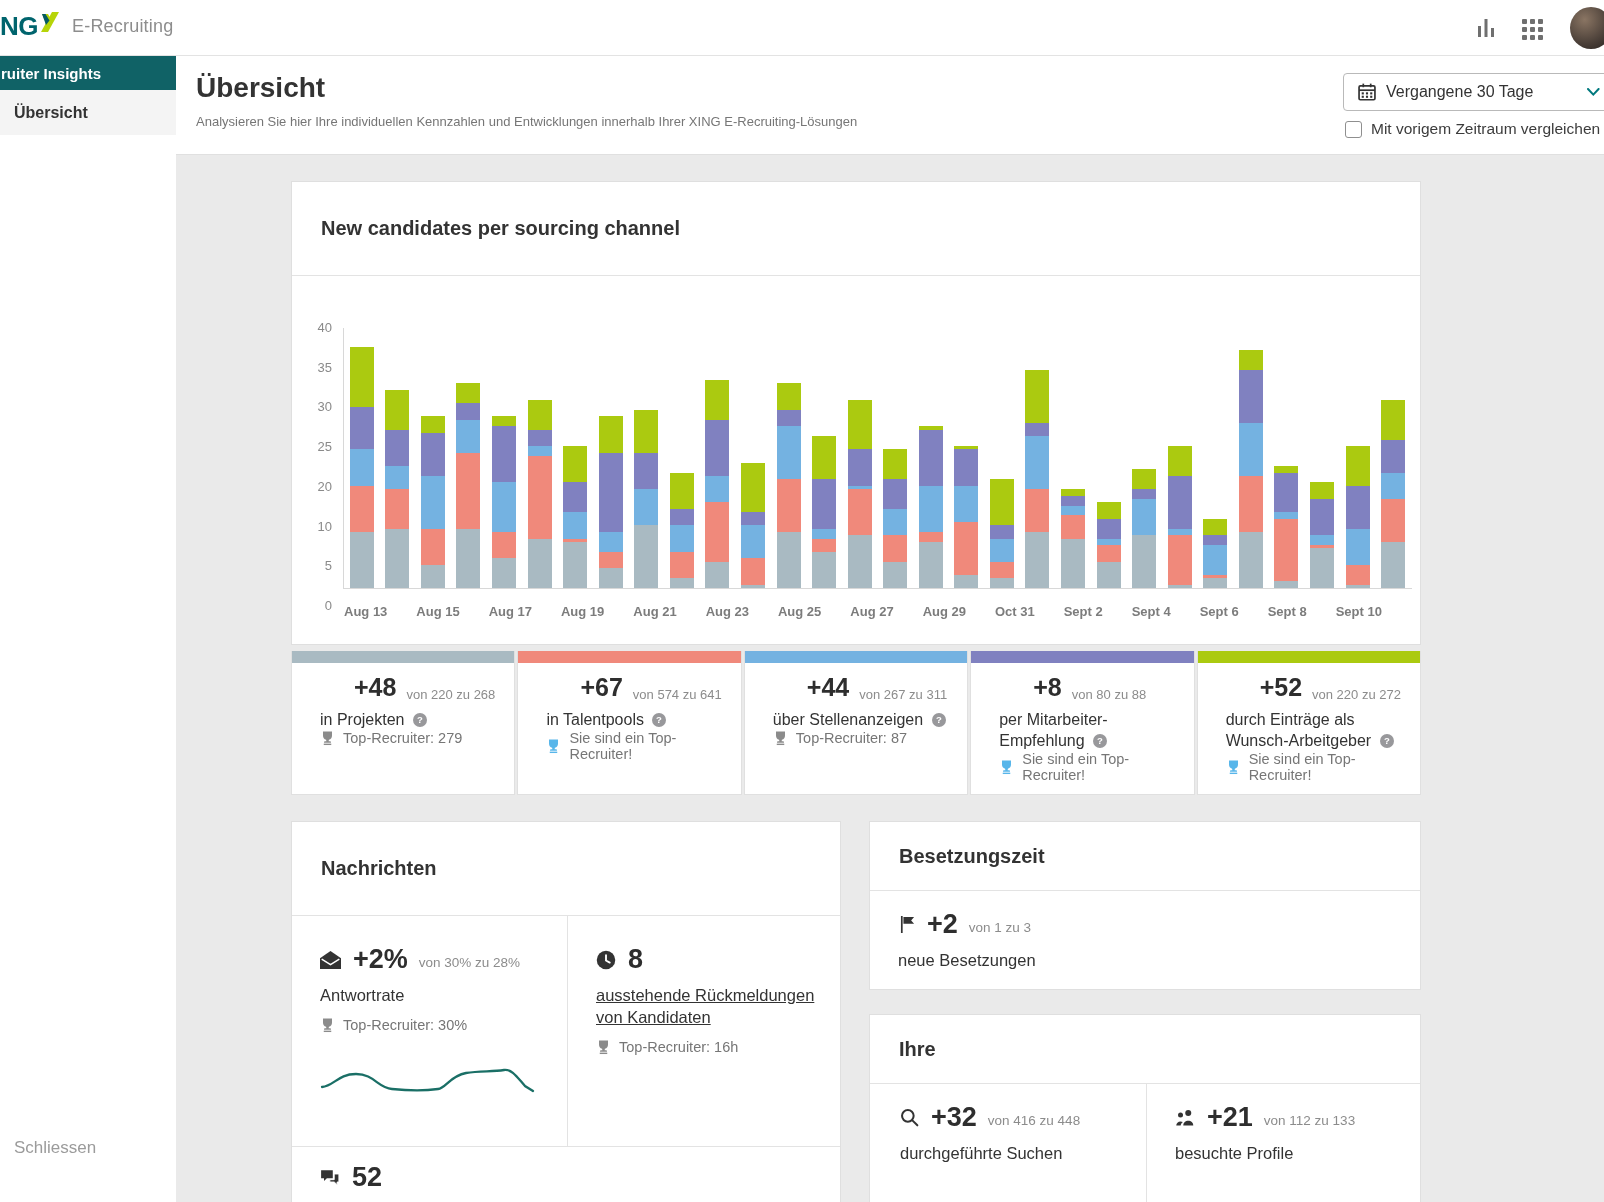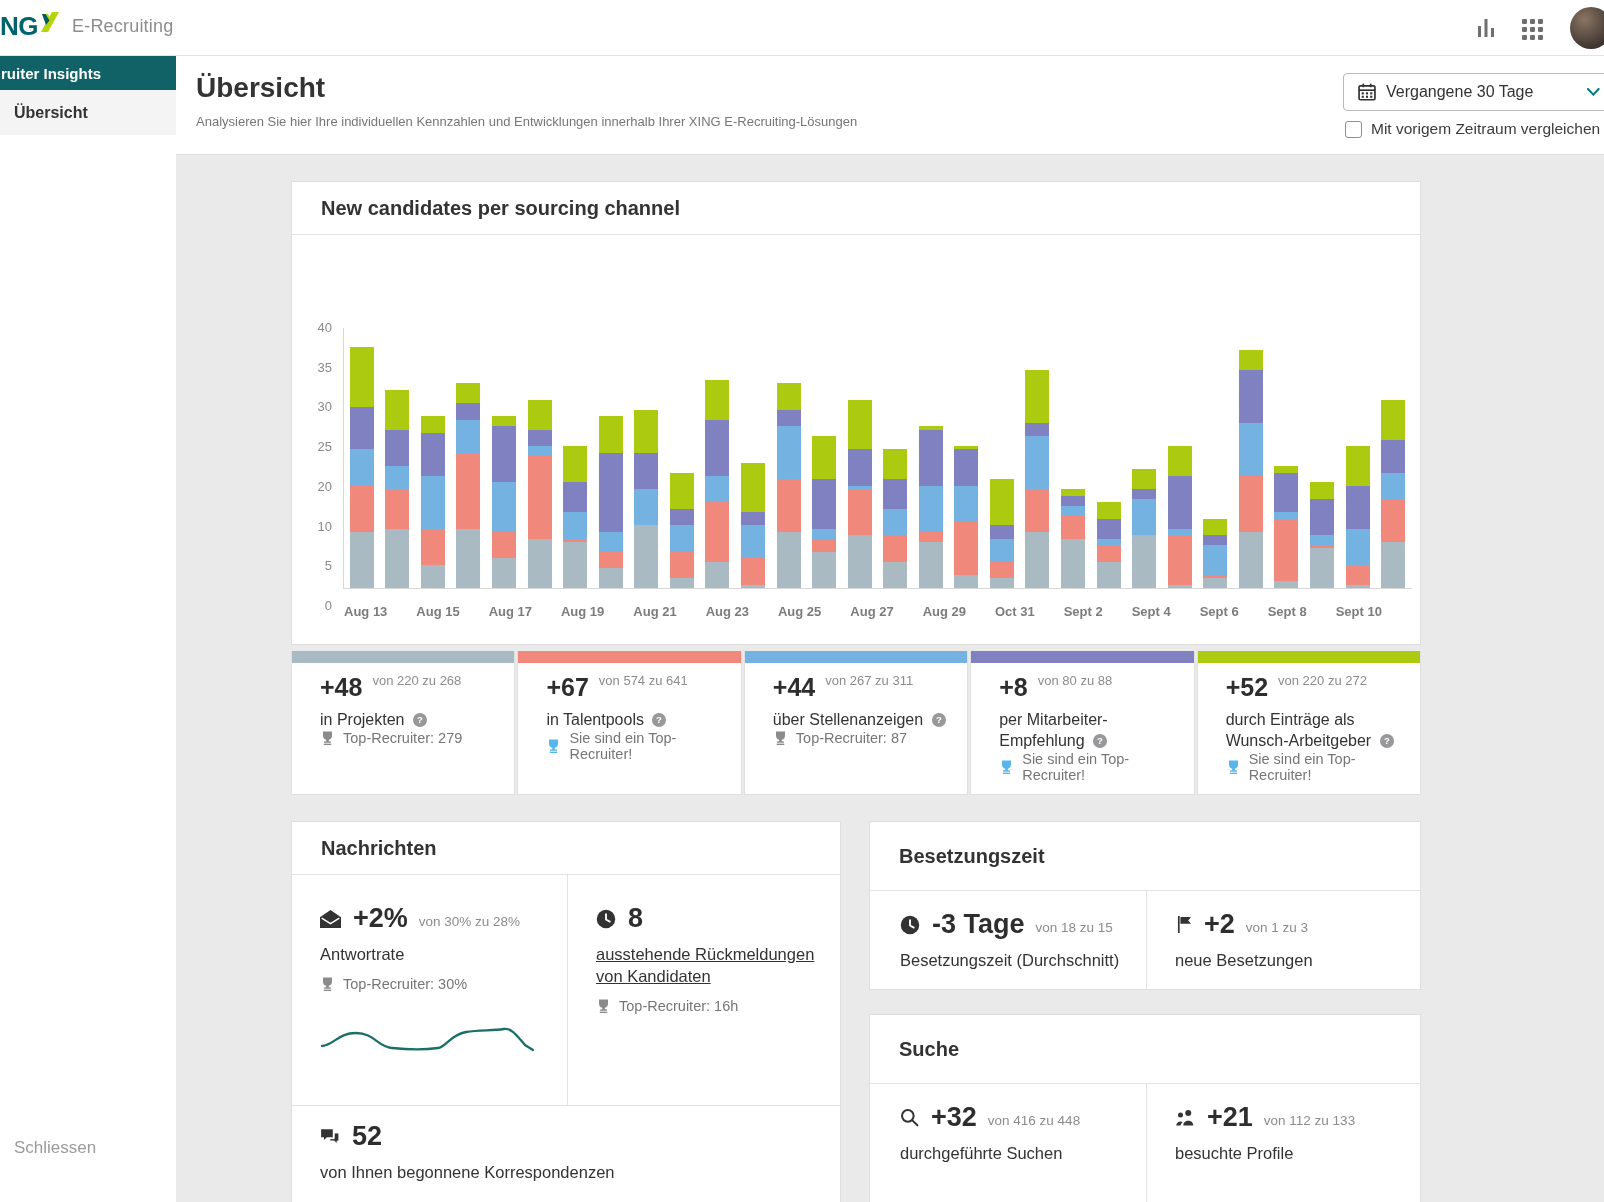--- a/index.html
+++ b/index.html
@@ -36,21 +36,21 @@
 
   .date-select { position:absolute; left:1167px; top:17px; width:272px; height:38px; border:1px solid #b9b9b9;
     border-radius:4px; background:#fff; display:flex; align-items:center; padding:0 14px; cursor:pointer; }
   .date-select-label { font-size:16px; color:#333; margin-left:10px; flex:1; }
   .compare-row { position:absolute; left:1169px; top:64px; display:flex; align-items:center; }
   .checkbox { width:17px; height:17px; border:1.5px solid #8f8f8f; border-radius:3px; background:#fff; cursor:pointer; }
   .compare-label { margin-left:9px; font-size:15.5px; color:#3c3c3c; white-space:nowrap; }
 
   
   .card { position:absolute; background:#fff; border:1px solid #dfdfdf; }
-  .card-header { height:53px; display:flex; align-items:center; padding-left:29px;
+  .card-header { height:94px; display:flex; align-items:center; padding-left:29px;
     border-bottom:1px solid #e3e3e3; }
   .card-title { font-size:20px; font-weight:600; color:#333; }
 
   
   .chart-card { left:291px; top:181px; width:1130px; height:464px; }
   .y-labels { position:absolute; left:4px; top:137px; width:36px; height:296px; display:flex;
     flex-direction:column; justify-content:space-between; }
   .y-labels div { font-size:13px; color:#8a8a8a; text-align:right; line-height:18px; }
   .axis-v { position:absolute; left:51px; top:146px; width:1px; height:261px; background:#d8d8d8; }
   .axis-h { position:absolute; left:51px; top:406px; right:8px; height:1px; background:#d8d8d8; }
@@ -59,21 +59,21 @@
   .bar { width:24px; display:flex; flex-direction:column-reverse; }
   .bar-seg { width:100%; }
   .x-labels { position:absolute; left:52px; top:422px; right:9px; display:flex; }
   .x-labels div { flex:1; text-align:center; font-size:13px; font-weight:600; color:#7c7c7c; white-space:nowrap; }
 
   
   .stats-row { position:absolute; left:291px; top:651px; width:1130px; height:144px; display:flex; gap:2px; }
   .stat-cell { flex:1; background:#fff; border:1px solid #e0e0e0; border-top:none; position:relative; }
   .stat-strip { height:12px; width:100%; }
   .stat-body { padding:10px 16px 0 28px; }
-  .stat-line1 { display:flex; align-items:flex-start; }
+  .stat-line1 { display:flex; align-items:flex-end;margin-left:34px; }
   .stat-delta { font-size:25px; font-weight:700; color:#2e2e2e; }
   .stat-range { font-size:13px; color:#8c8c8c; margin-left:10px; }
   .stat-label { font-size:16px; color:#333; margin-top:7px; line-height:21px; max-width:185px; }
   .stat-trophy { display:flex; align-items:center; margin-top:0; font-size:14.5px; color:#767676; }
   .stat-trophy svg, .metric-trophy svg { margin-right:8px; flex:none; }
   .q-icon { display:inline-block; vertical-align:-2px; margin-left:4px; cursor:pointer; }
 
   
   .nachrichten-card { left:291px; top:821px; width:550px; height:420px; }
   .besetzung-card { left:869px; top:821px; width:552px; height:169px; }
@@ -670,48 +670,37 @@
       </div>
       <div class="metric-label">von Ihnen begonnene Korrespondenzen</div>
     </div>
   </div>
 
   <div class="card besetzung-card">
     <div class="card-header" style="height:69px;">
       <span class="card-title">Besetzungszeit</span>
     </div>
     <div class="cells">
-      <div class="cell" style="width:276px; height:99px; padding:18px 0 0 30px;">
-        <div class="metric-top">
-          <svg width="20" height="20" viewBox="0 0 16 16">
-            <circle class="icon-dark" cx="8" cy="8" r="7.4"></circle>
-            <path d="M8 4.2v4.2l3 1.7" stroke="#fff" stroke-width="1.5" fill="none" stroke-linecap="round"></path>
-          </svg>
-          <span class="metric-delta">-3 Tage</span>
-          <span class="metric-range">von 18 zu 15</span>
-        </div>
-        <div class="metric-label">Besetzungszeit (Durchschnitt)</div>
-      </div>
       <div class="cell" style="flex:1; height:99px; padding:18px 0 0 28px;">
         <div class="metric-top">
           <svg width="17" height="19" viewBox="0 0 15 16">
             <rect class="icon-dark" x="2.6" y="0.5" width="1.5" height="15"></rect>
             <path class="icon-dark" d="M4.8 1.4h9.4l-2.6 3 2.6 3H4.8z"></path>
           </svg>
           <span class="metric-delta">+2</span>
           <span class="metric-range">von 1 zu 3</span>
         </div>
         <div class="metric-label">neue Besetzungen</div>
       </div>
     </div>
   </div>
 
   <div class="card suche-card">
     <div class="card-header" style="height:69px;">
-      <span class="card-title">Suche</span>
+      <span class="card-title">Ihre</span>
     </div>
     <div class="cells">
       <div class="cell" style="width:276px; height:120px; padding:18px 0 0 30px;">
         <div class="metric-top">
           <svg width="19" height="19" viewBox="0 0 16 16">
             <circle cx="6.6" cy="6.6" r="4.9" stroke="#333" stroke-width="1.7" fill="none"></circle>
             <line x1="10.4" y1="10.4" x2="14.6" y2="14.6" stroke="#333" stroke-width="1.7" stroke-linecap="round"></line>
           </svg>
           <span class="metric-delta">+32</span>
           <span class="metric-range">von 416 zu 448</span>

